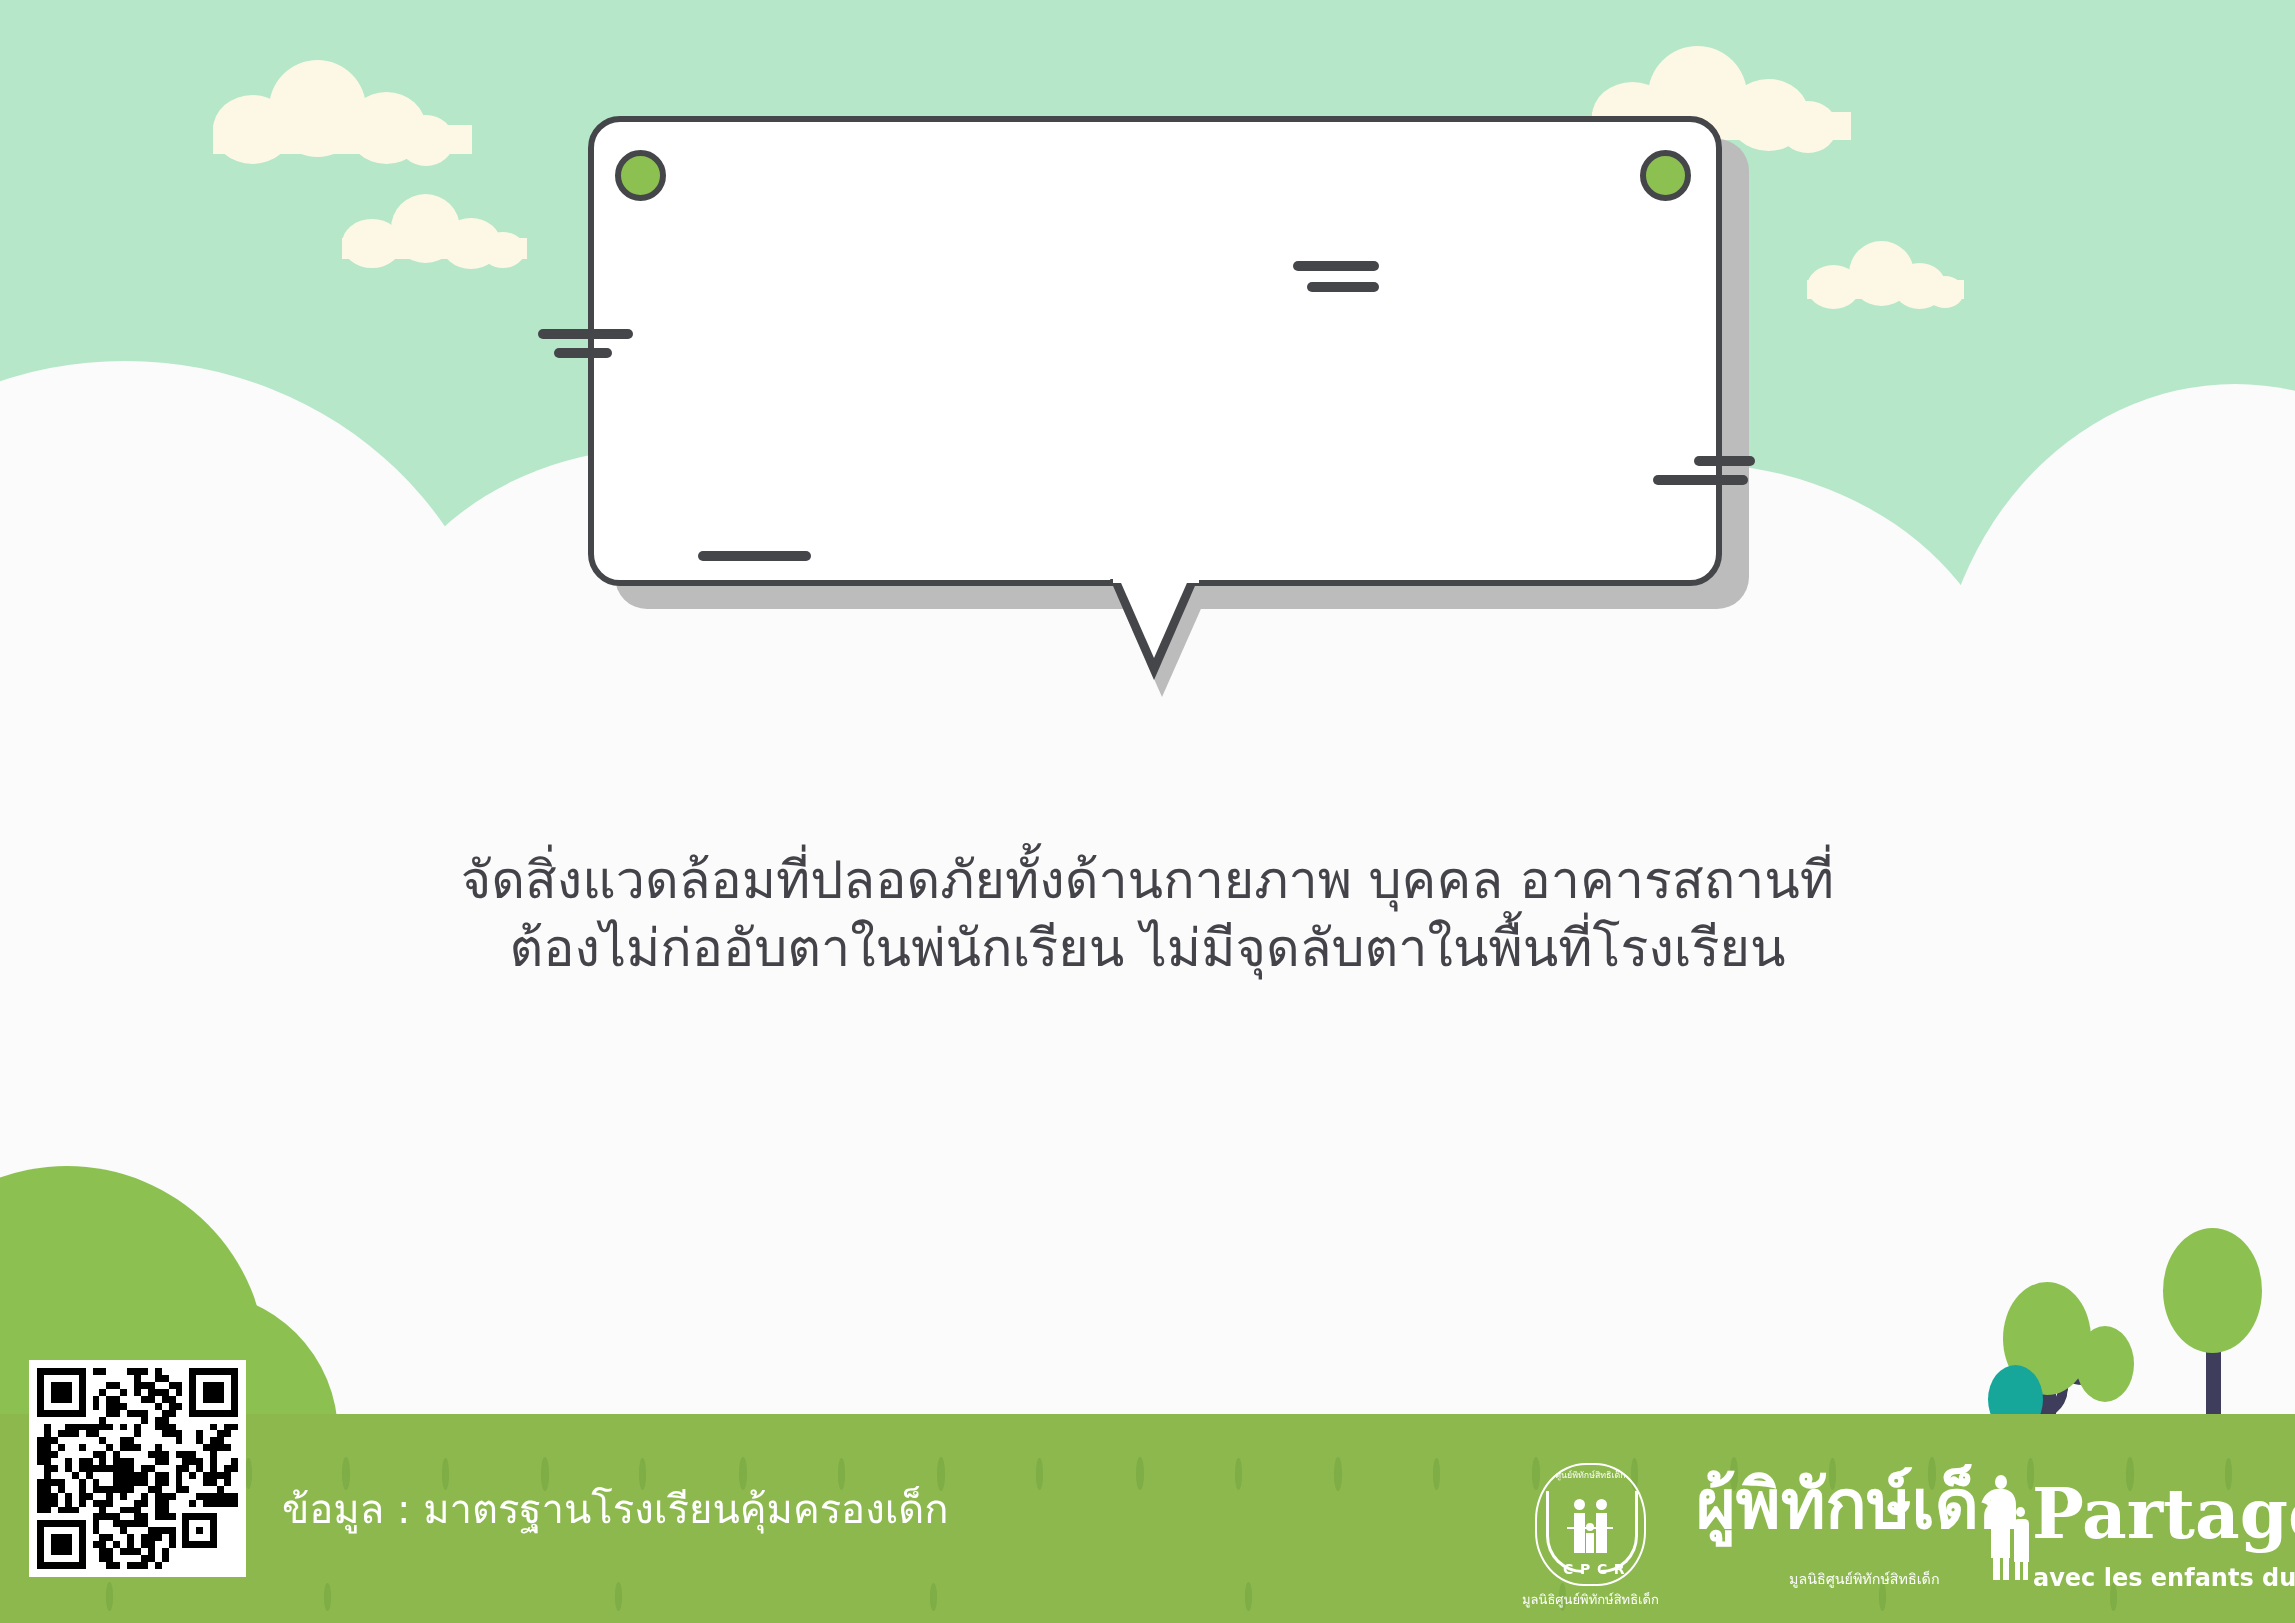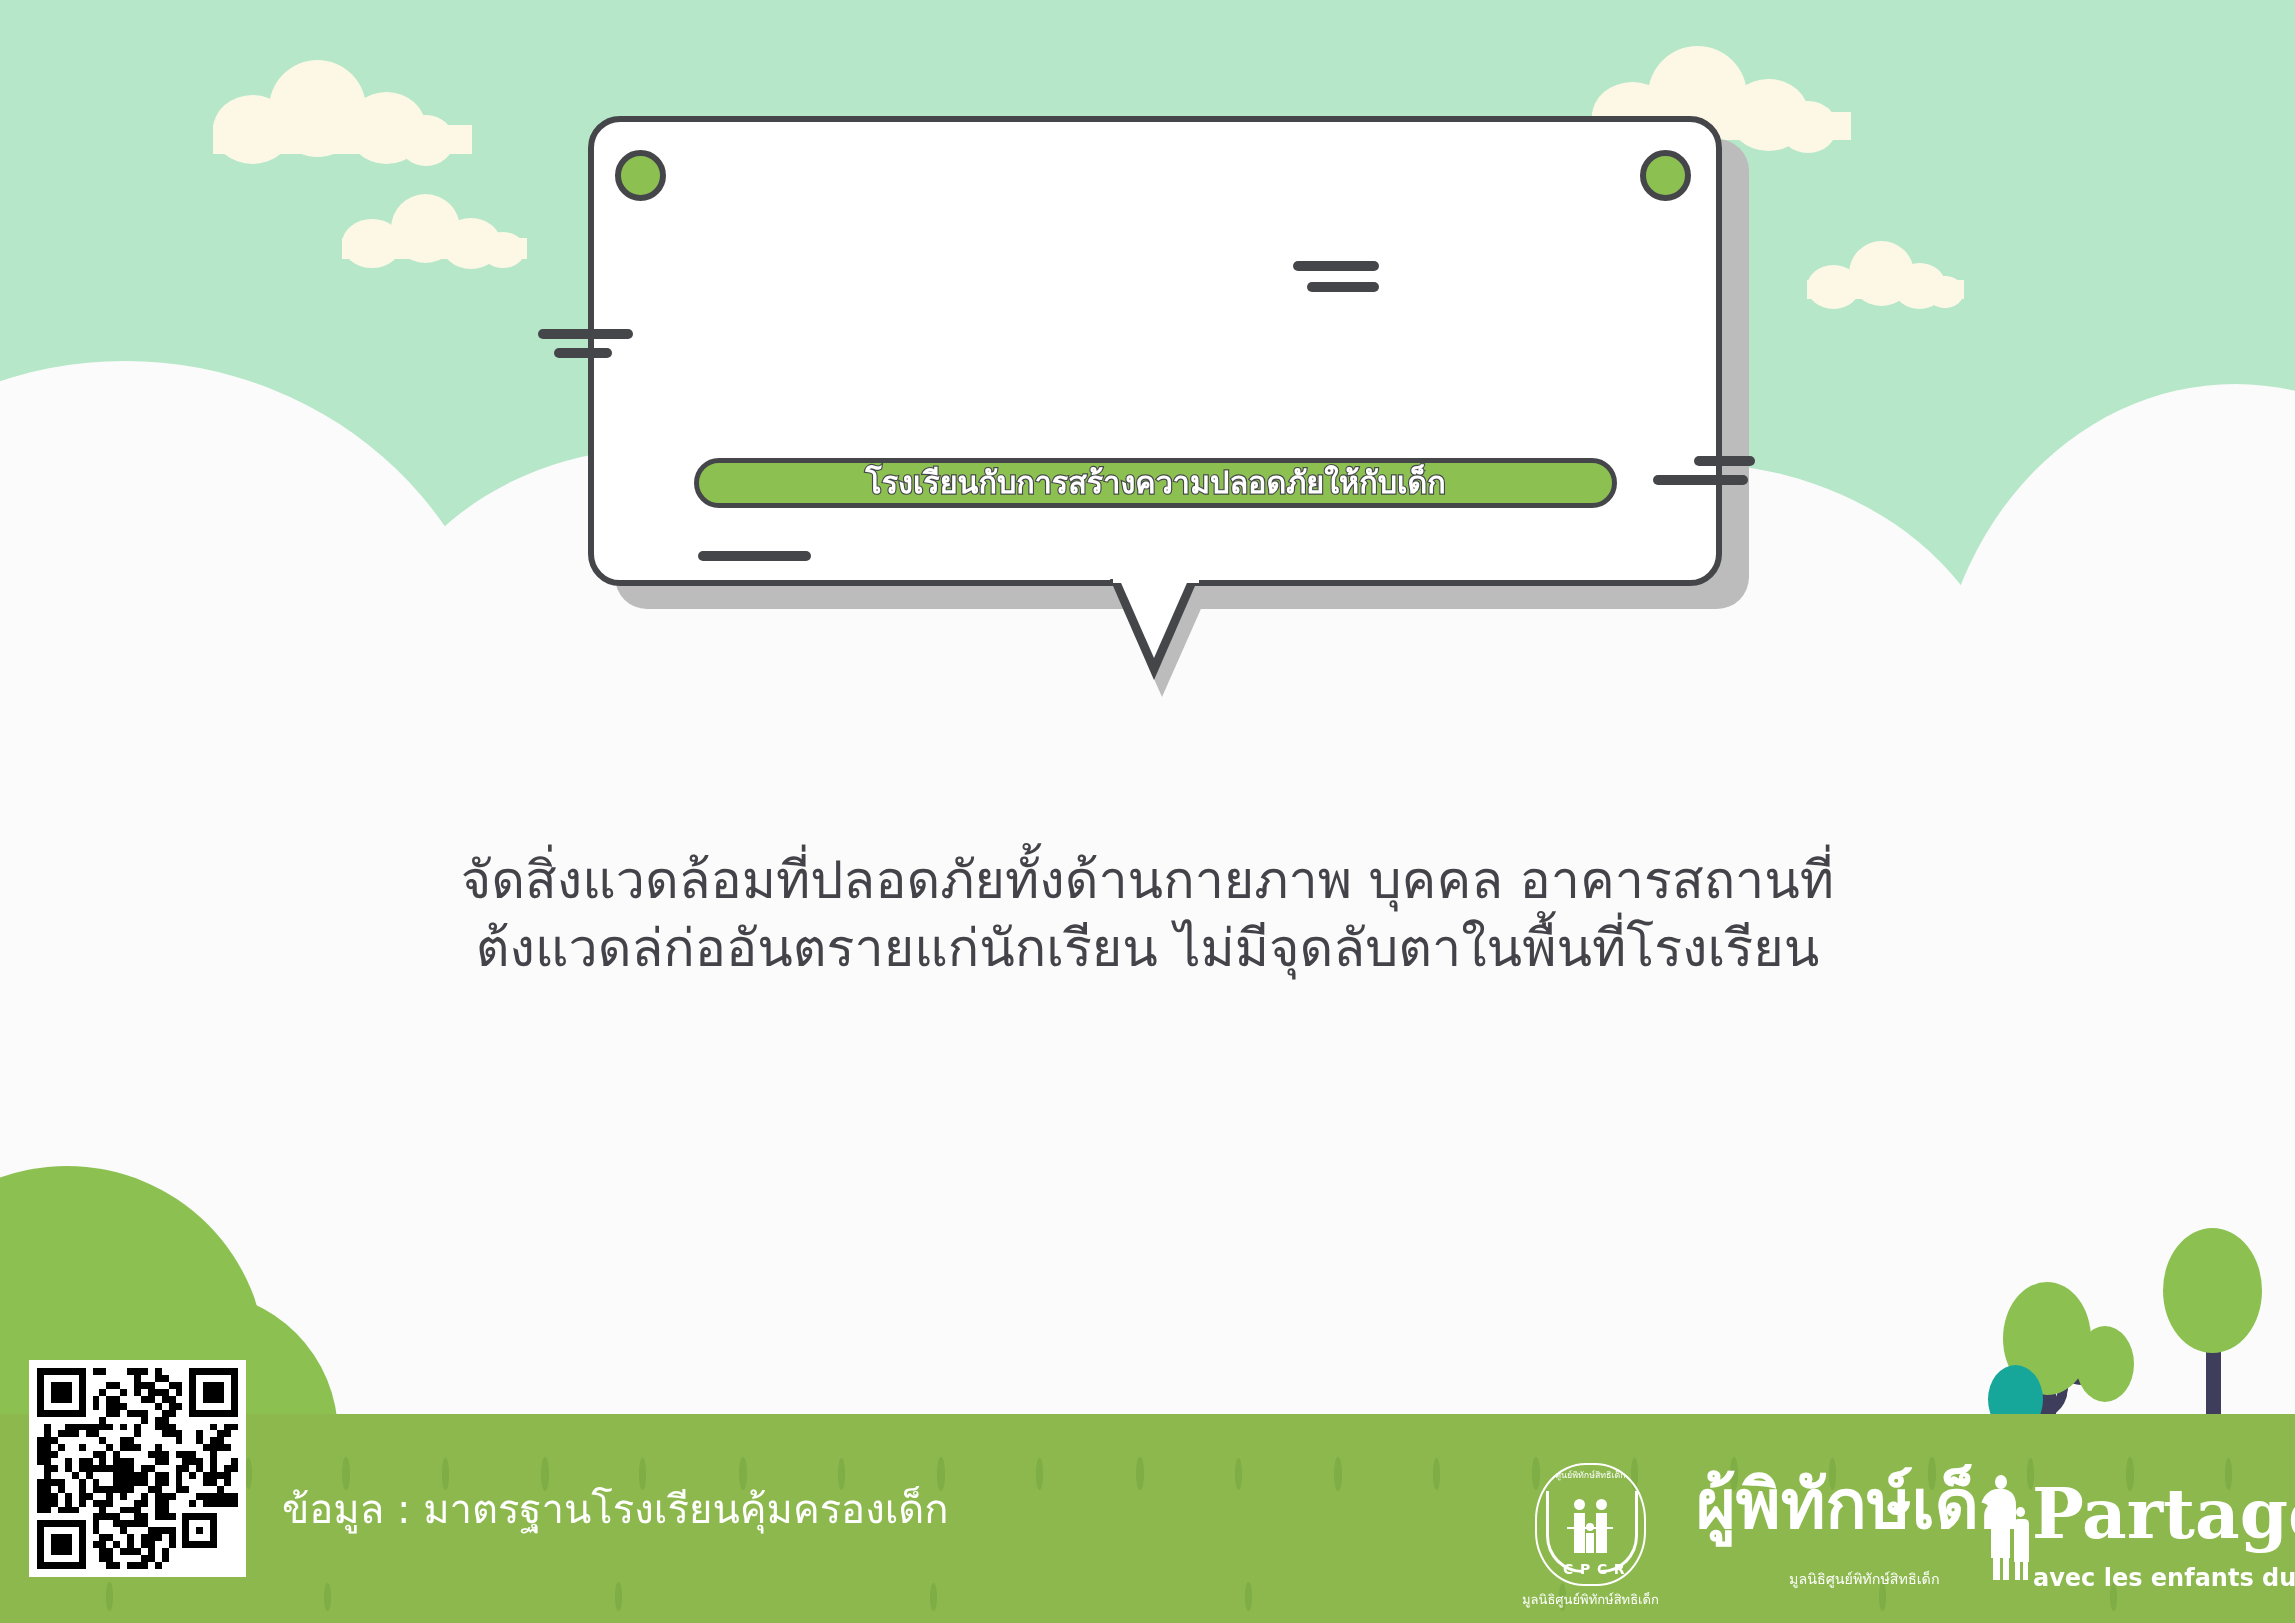--- a/index.html
+++ b/index.html
@@ -288,27 +288,24 @@
 
   <div class="dash" style="left:538px; top:329px;  width:95px;"></div>
   <div class="dash" style="left:554px; top:348px;  width:58px;"></div>
   <div class="dash" style="left:1293px; top:261px;  width:86px;"></div>
   <div class="dash" style="left:1307px; top:282px;  width:72px;"></div>
   <div class="dash" style="left:1694px; top:456px;  width:61px;"></div>
   <div class="dash" style="left:1653px; top:475px; width:95px;"></div>
   <div class="dash" style="left:698px; top:551px; width:113px;"></div>
 
 
-  <div class="pill" style="left:694px; top:458px; width:923px; height:50px;">
-    <span class="pill-text" style="font-size:30.5px;">โรงเรียนกับการสร้างความปลอดภัยให้กับเด็ก</span>
-  </div>
 
   <div class="body-copy" style="left:0; top:847px; font-size:52px;">
     <div>จัดสิ่งแวดล้อมที่ปลอดภัยทั้งด้านกายภาพ บุคคล อาคารสถานที่</div>
-    <div>ต้งแวดล่ก่ออันตรายแก่นักเรียน ไม่มีจุดลับตาในพื้นที่โรงเรียน</div>
+    <div>ต้องไม่ก่ออับตาในพ่นักเรียน ไม่มีจุดลับตาในพื้นที่โรงเรียน</div>
   </div>
 
   <div class="bush" style="left:-132px; top:1166px; width:398px; height:398px;"></div>
   <div class="bush" style="left:51px;  top:1291px; width:287px; height:287px;"></div>
 
   <div class="trunk" style="left:2041px; top:1337px; width:15px; height:171px;"></div>
   <div class="branch" style="left:2051px; top:1324px; width:43px; height:41px; transform:rotate(-8deg);"></div>
   <div class="branch" style="left:2004px; top:1356px; width:44px; height:44px; transform:scaleX(-1) rotate(-6deg);"></div>
   <div class="canopy" style="left:2003px; top:1282px; width:88px; height:113px;"></div>
   <div class="canopy" style="left:2076px; top:1326px; width:58px; height:76px;"></div>

